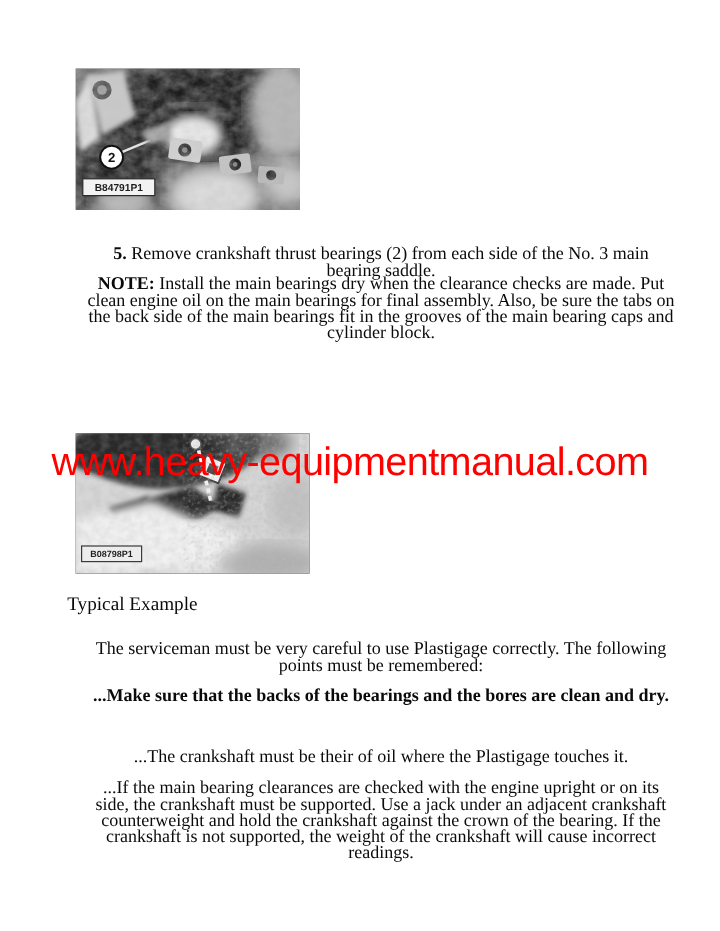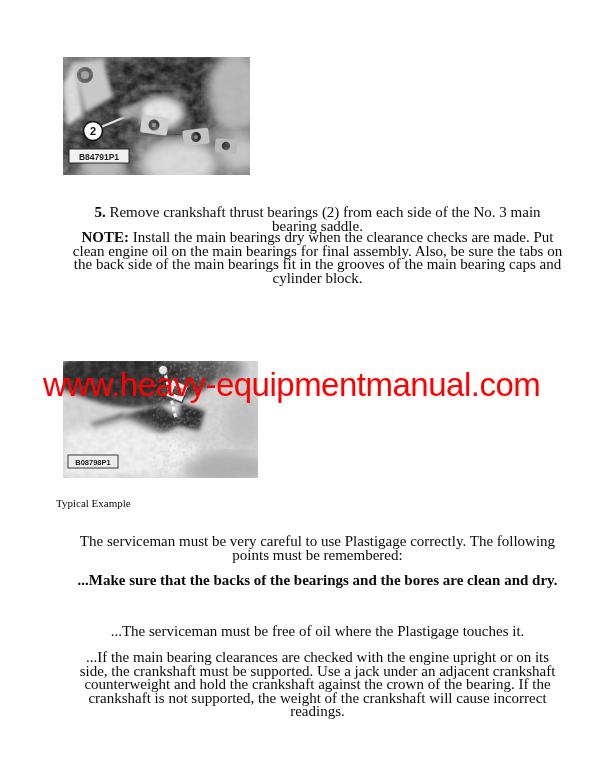--- a/index.html
+++ b/index.html
@@ -19,21 +19,21 @@
     width:491px;
     font-size:15px;
     line-height:13.6px;
     text-align:center;
   }
   .lead { font-weight:bold; }
 
   .caption {
     position:absolute;
     left:56px;
-    font-size:11px;
+    font-size:16px;
     line-height:13px;
     text-align:right;
   }
 
   .photo {
     position:absolute;
     overflow:hidden;
     background:#8a8a8a;
   }
   .photo svg { display:block; }
@@ -189,17 +189,17 @@
 
   <div class="watermark" style="color:#ff0000;">www.heavy-equipmentmanual.com</div>
 
   <div class="caption" style="top:497px;">Typical Example</div>
 
   <p class="para" style="top:520px;">The serviceman must be very careful to use Plastigage correctly. The following points must be remembered:</p>
 
   <p class="para" style="top:559px;font-weight:bold;">...Make sure that the backs of the bearings and the bores are clean and dry.</p>
 
 
-  <p class="para" style="top:610px;">...The serviceman must be free of oil where the Plastigage touches it.</p>
+  <p class="para" style="top:610px;">...The crankshaft must be their of oil where the Plastigage touches it.</p>
 
   <p class="para" style="top:636px;">...If the main bearing clearances are checked with the engine upright or on its side, the crankshaft must be supported. Use a jack under an adjacent crankshaft counterweight and hold the crankshaft against the crown of the bearing. If the crankshaft is not supported, the weight of the crankshaft will cause incorrect readings.</p>
 
 </div>
 
 </body></html>

